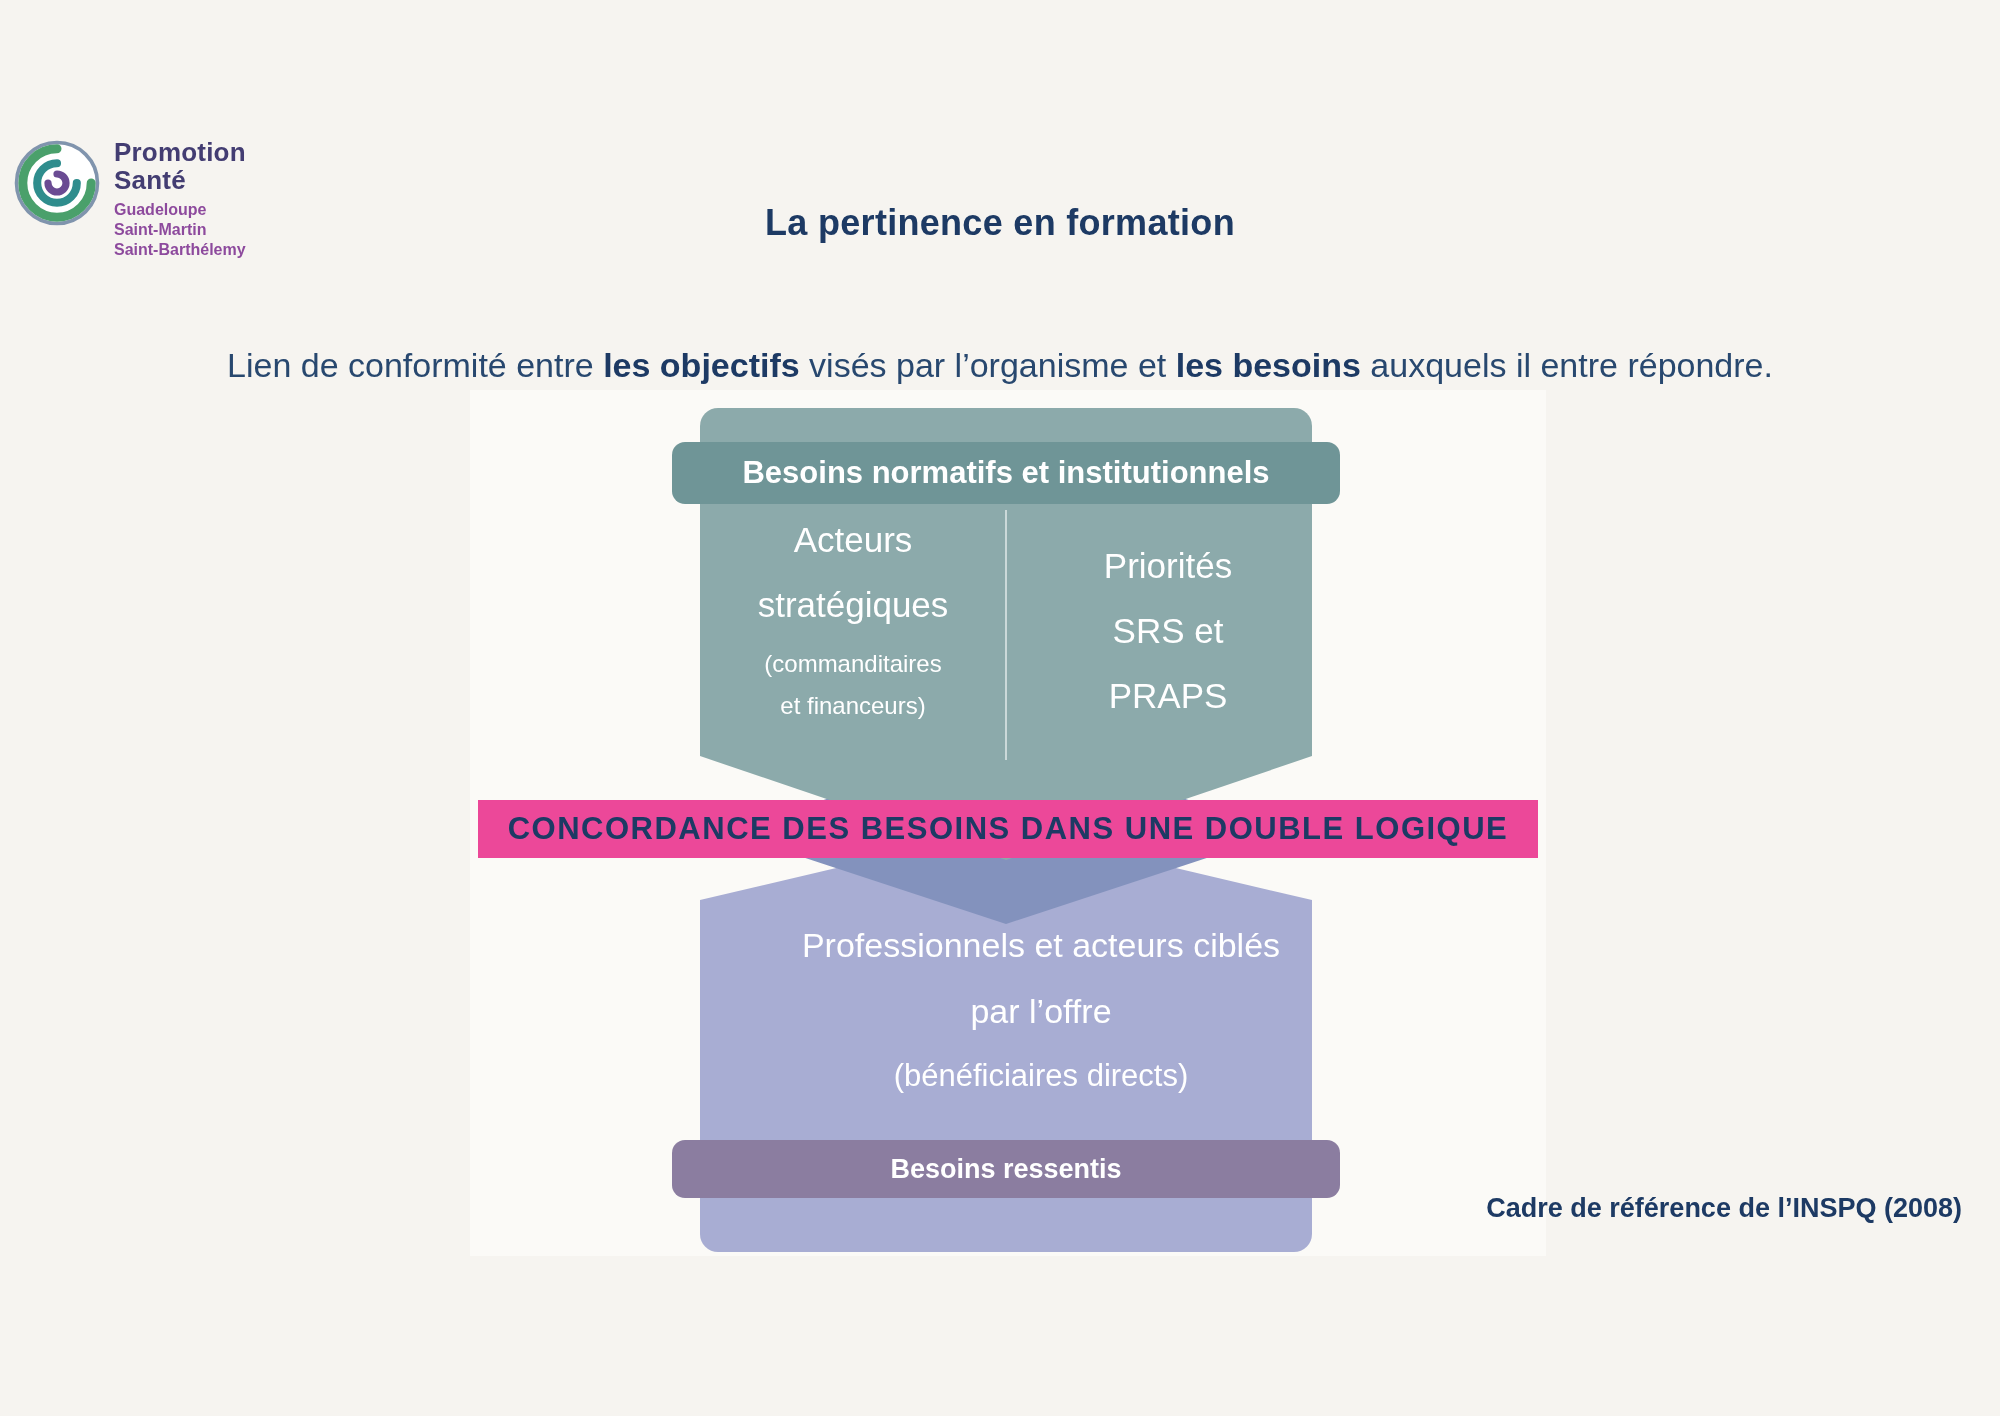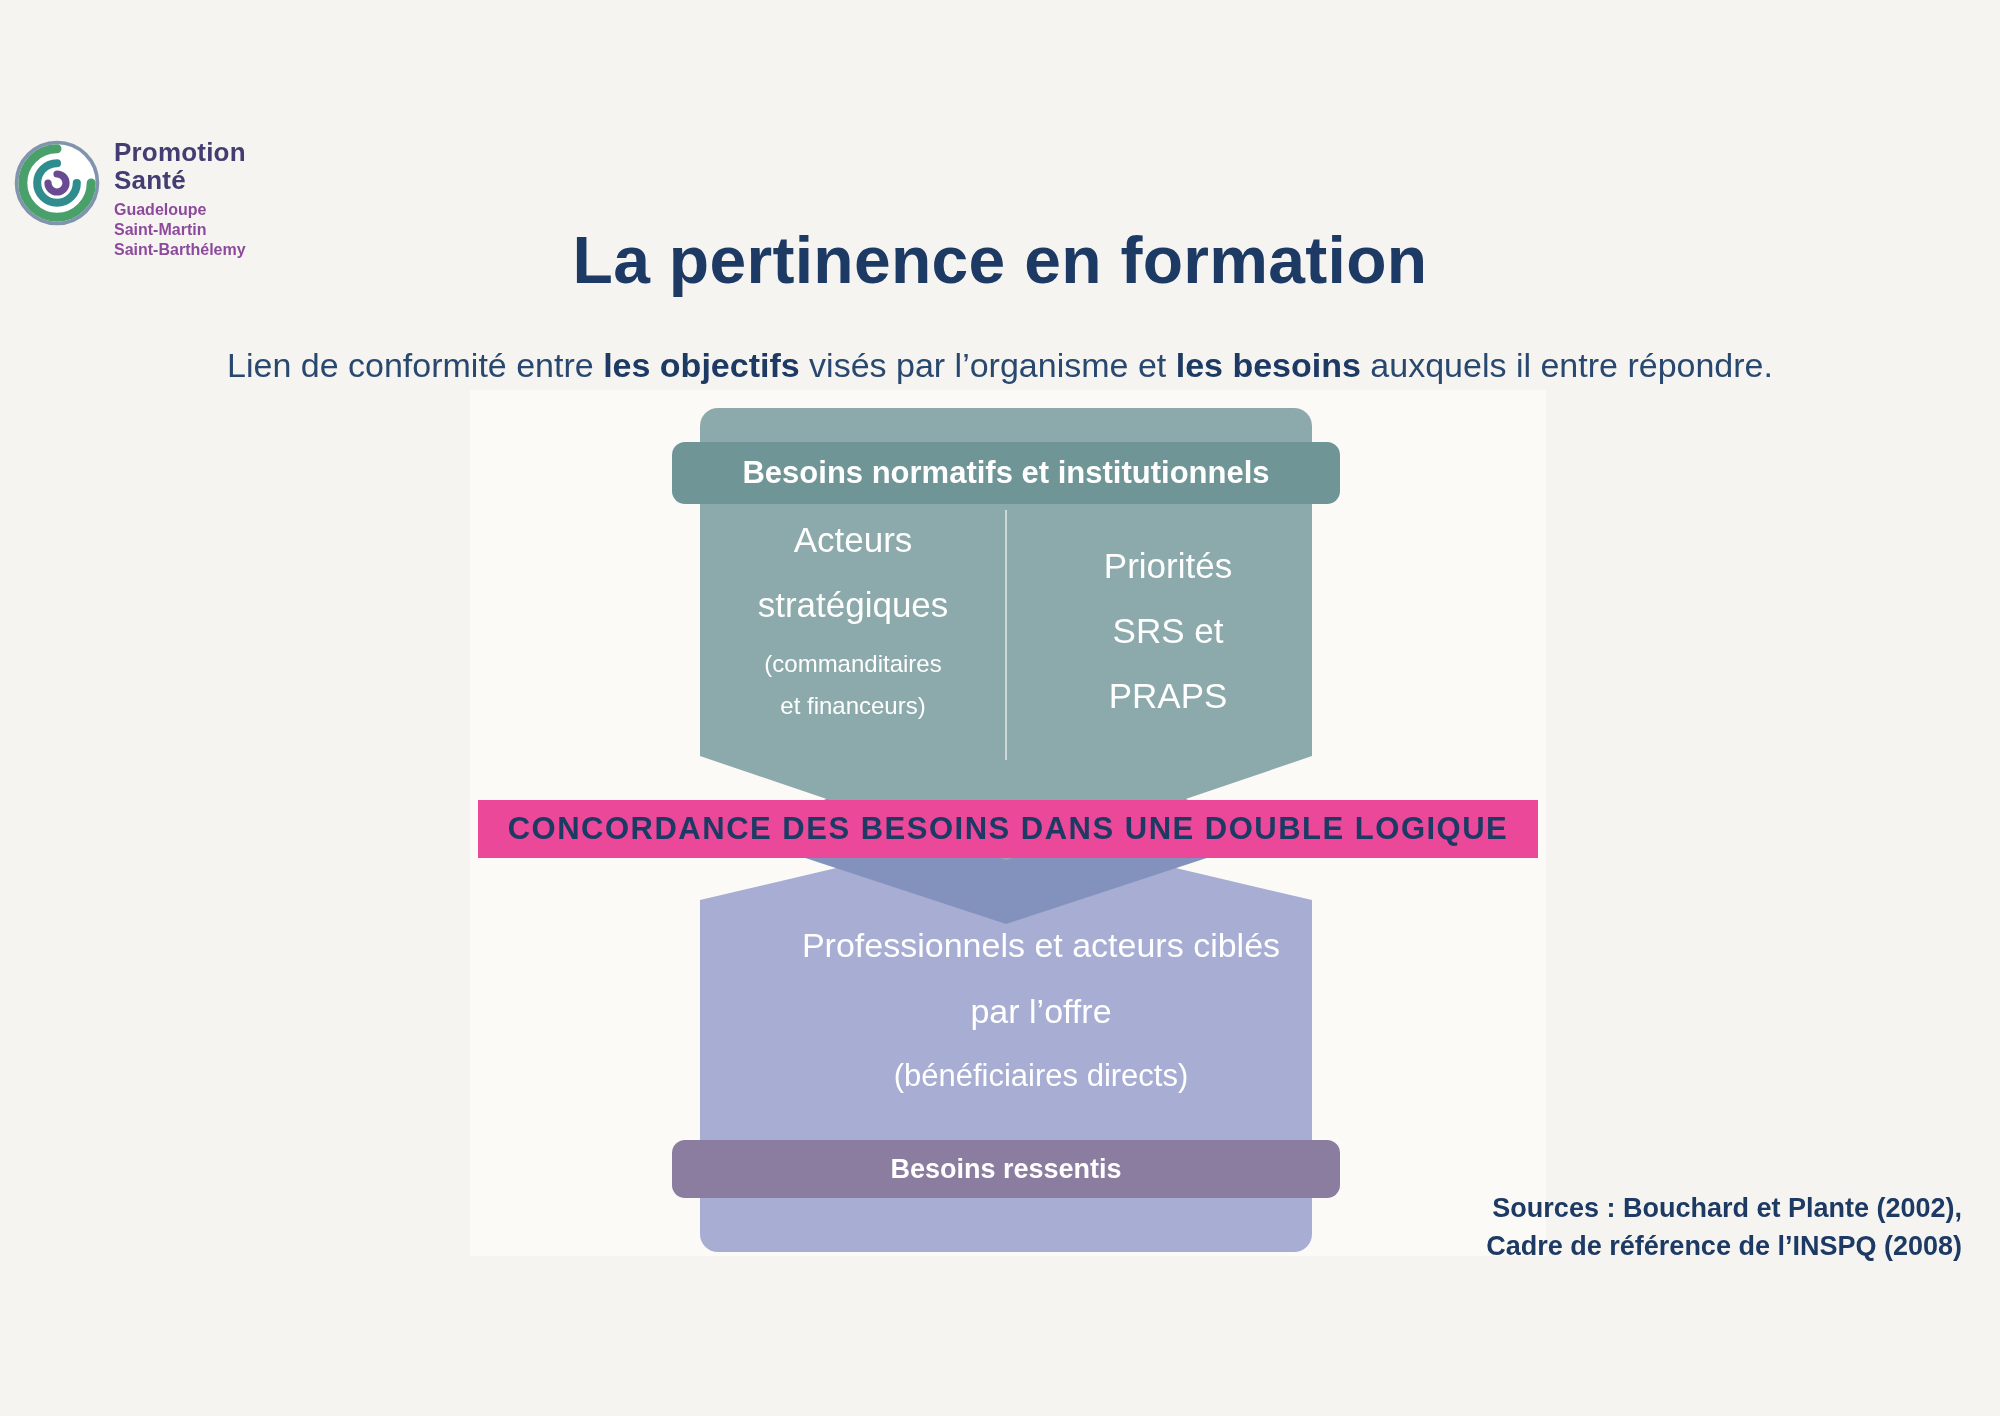--- a/index.html
+++ b/index.html
@@ -19,21 +19,21 @@
     font-size:26px; font-weight:800; color:#433d72; line-height:1.08; letter-spacing:0.2px;
   }
   .logo-regions { margin-top:6px; }
   .logo-regions div {
     font-size:16px; font-weight:700; color:#8d4a9d; line-height:1.25;
   }
 
   
   .title {
     position:absolute; top:178px; left:0; width:100%;
-    text-align:center; font-size:66px; font-weight:800;
+    text-align:center; font-size:36px; font-weight:800;
     color:#1d3a64; letter-spacing:0.3px;
   }
   .intro {
     position:absolute; top:312px; left:0; width:100%;
     text-align:center; font-size:34px; color:#28486f;
   }
   .intro b { font-weight:700; color:#1d3a64; }
 
   
   .diagram-canvas {
@@ -181,17 +181,16 @@
     <div class="big">Professionnels et acteurs ciblés</div>
     <div class="big">par l’offre</div>
     <div class="med">(bénéficiaires directs)</div>
   </div>
 
   <div class="purple-banner">
     <span>Besoins ressentis</span>
   </div>
 
   <div class="sources">
-    <div>Sources : Bouchard et Plante (2002),</div>
     <div>Cadre de référence de l’INSPQ (2008)</div>
   </div>
 
 </div>
 
 </body></html>

